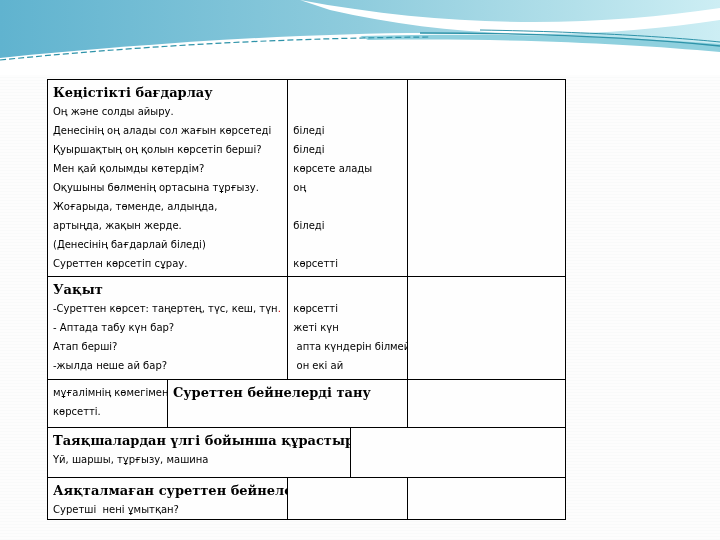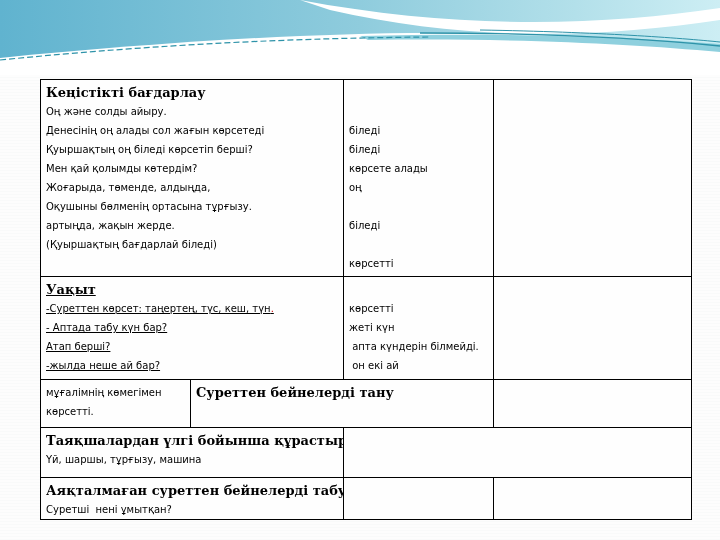--- a/index.html
+++ b/index.html
@@ -7,21 +7,21 @@
     width:720px;height:540px;
     font-family:"DejaVu Sans",sans-serif;
     background:#e9eef0;
   }
   .slide{
     position:relative;width:720px;height:540px;overflow:hidden;
     background:repeating-linear-gradient(180deg,#fdfdfd 0px,#fdfdfd 2px,#f5f7f7 3px);
   }
   .header-deco{position:absolute;top:0;left:0;width:720px;height:75px;}
   .results-table{
-    position:absolute;left:40px;top:79px;width:652px;
+    position:absolute;left:47px;top:79px;width:519px;
     border:1px solid #000;background:#fefefe;box-sizing:border-box;
   }
   .t-row{display:flex;border-bottom:1px solid #000;box-sizing:border-box;}
   .t-row:last-child{border-bottom:none;}
   .t-cell{
     border-right:1px solid #000;box-sizing:border-box;
     padding:3px 3px 0 5px;overflow:hidden;
   }
   .t-cell:last-child{border-right:none;}
   .line{
@@ -54,43 +54,44 @@
     <path d="M480,30 C600,32 680,38 720,42" fill="none" stroke-width="1" stroke="#2e93a9"></path>
     <path d="M0,60 C160,44 300,38 430,37" fill="none" stroke-width="1.2" stroke-dasharray="6 3" stroke="#2e93a9"></path>
   </svg>
 
   <div class="results-table">
       <div class="t-row" style="height: 197px;">
         <div class="t-cell" style="width: 303px;">
           <div class="line bold"><span>Кеңістікті бағдарлау</span></div>
           <div class="line"><span>Оң және солды айыру.</span></div>
           <div class="line"><span>Денесінің оң алады сол жағын көрсетеді</span></div>
-          <div class="line"><span>Қуыршақтың оң біледі көрсетіп берші?</span></div>
+          <div class="line"><span>Қуыршақтың оң қолын көрсетіп берші?</span></div>
           <div class="line"><span>Мен қай қолымды көтердім?</span></div>
+          <div class="line"><span>Оқушыны бөлменің ортасына тұрғызу.</span></div>
           <div class="line"><span>Жоғарыда, төменде, алдыңда,</span></div>
-          <div class="line"><span>Оқушыны бөлменің ортасына тұрғызу.</span></div>
           <div class="line"><span>артыңда, жақын жерде.</span></div>
-          <div class="line"><span>(Қуыршақтың бағдарлай біледі)</span></div>
+          <div class="line"><span>(Денесінің бағдарлай біледі)</span></div>
+          <div class="line"><span>Суреттен көрсетіп сұрау.</span></div>
         </div>
         <div class="t-cell" style="width: 150px;">
           <div class="line"><span></span></div>
           <div class="line"><span></span></div>
           <div class="line"><span>біледі</span></div>
           <div class="line"><span>біледі</span></div>
           <div class="line"><span>көрсете алады</span></div>
           <div class="line"><span>оң</span></div>
           <div class="line"><span></span></div>
           <div class="line"><span>біледі</span></div>
           <div class="line"><span></span></div>
           <div class="line"><span>көрсетті</span></div>
         </div>
         <div class="t-cell" style="width: 197px;"></div>
       </div>
       <div class="t-row" style="height: 103px;">
-        <div class="t-cell" style="width: 303px; text-decoration: underline;">
+        <div class="t-cell" style="width: 303px;">
           <div class="line bold"><span>Уақыт</span></div>
           <div class="line"><span>-Суреттен көрсет: таңертең, түс, кеш, түн</span><span style="color: rgb(204, 0, 0);">.</span></div>
           <div class="line"><span>- Аптада табу күн бар?</span></div>
           <div class="line"><span>Атап берші?</span></div>
           <div class="line"><span>-жылда неше ай бар?</span></div>
         </div>
         <div class="t-cell" style="width: 150px;">
           <div class="line"><span></span></div>
           <div class="line"><span>көрсетті</span></div>
           <div class="line"><span>жеті күн</span></div>

